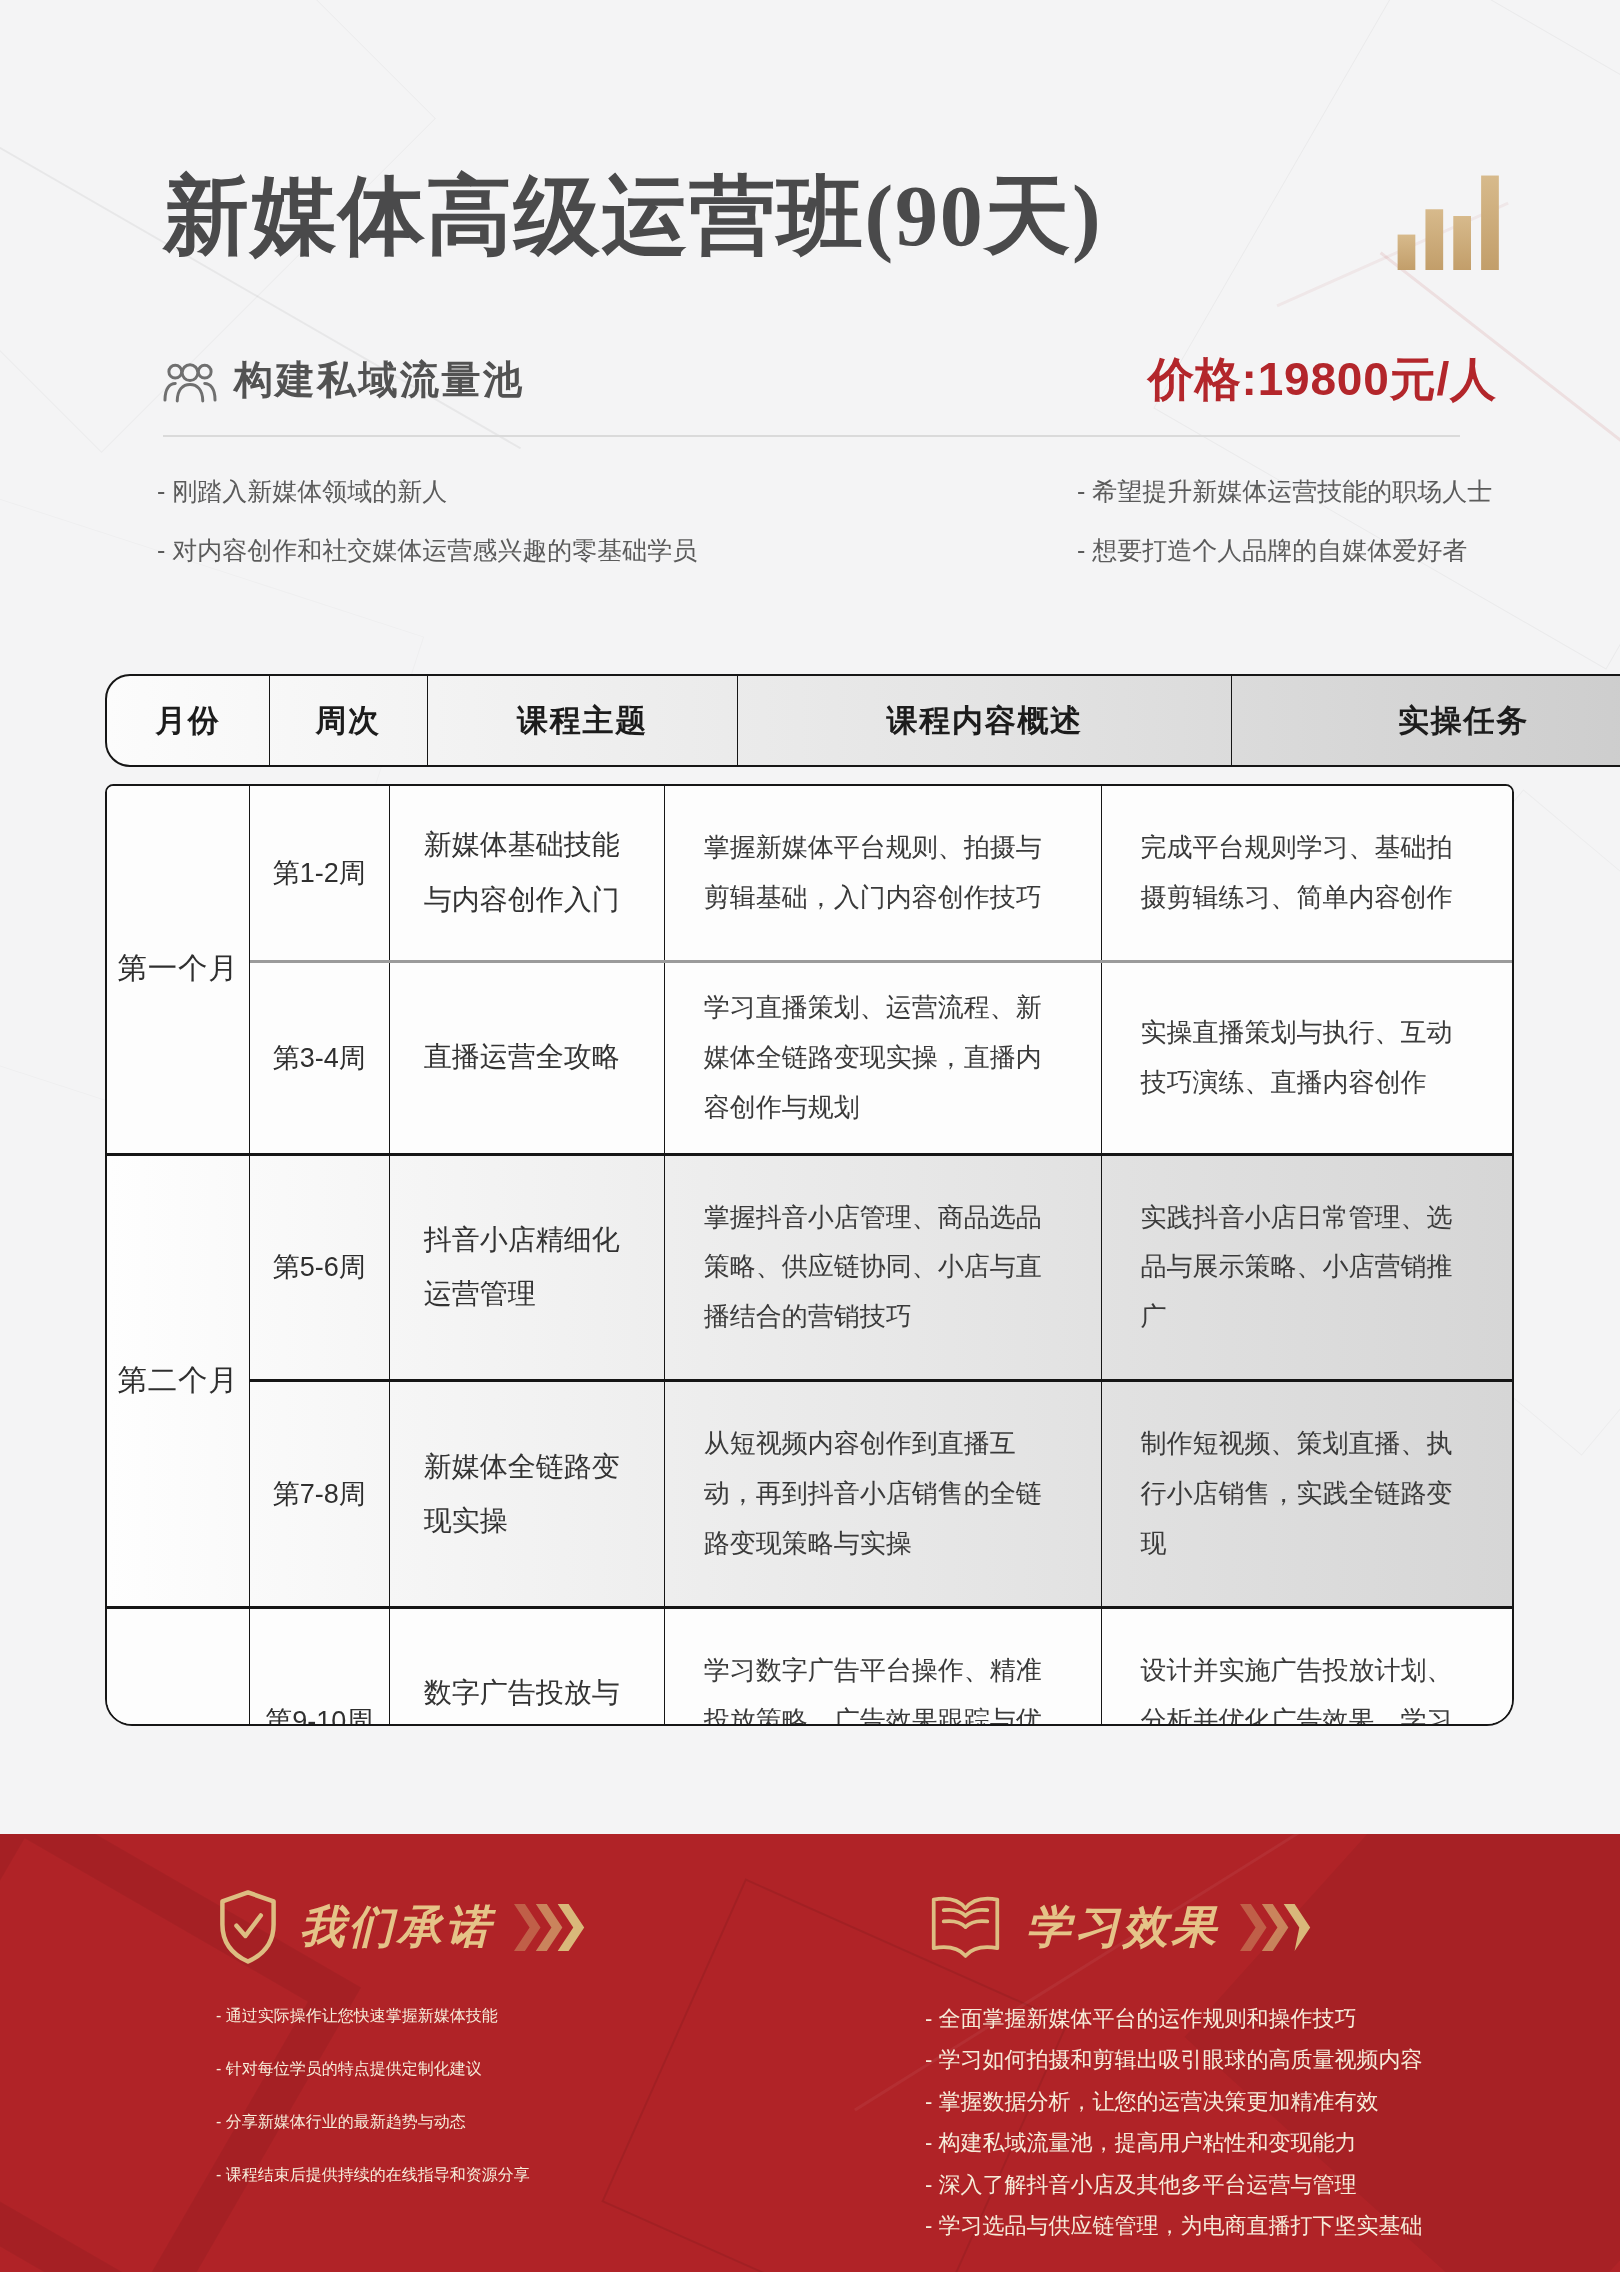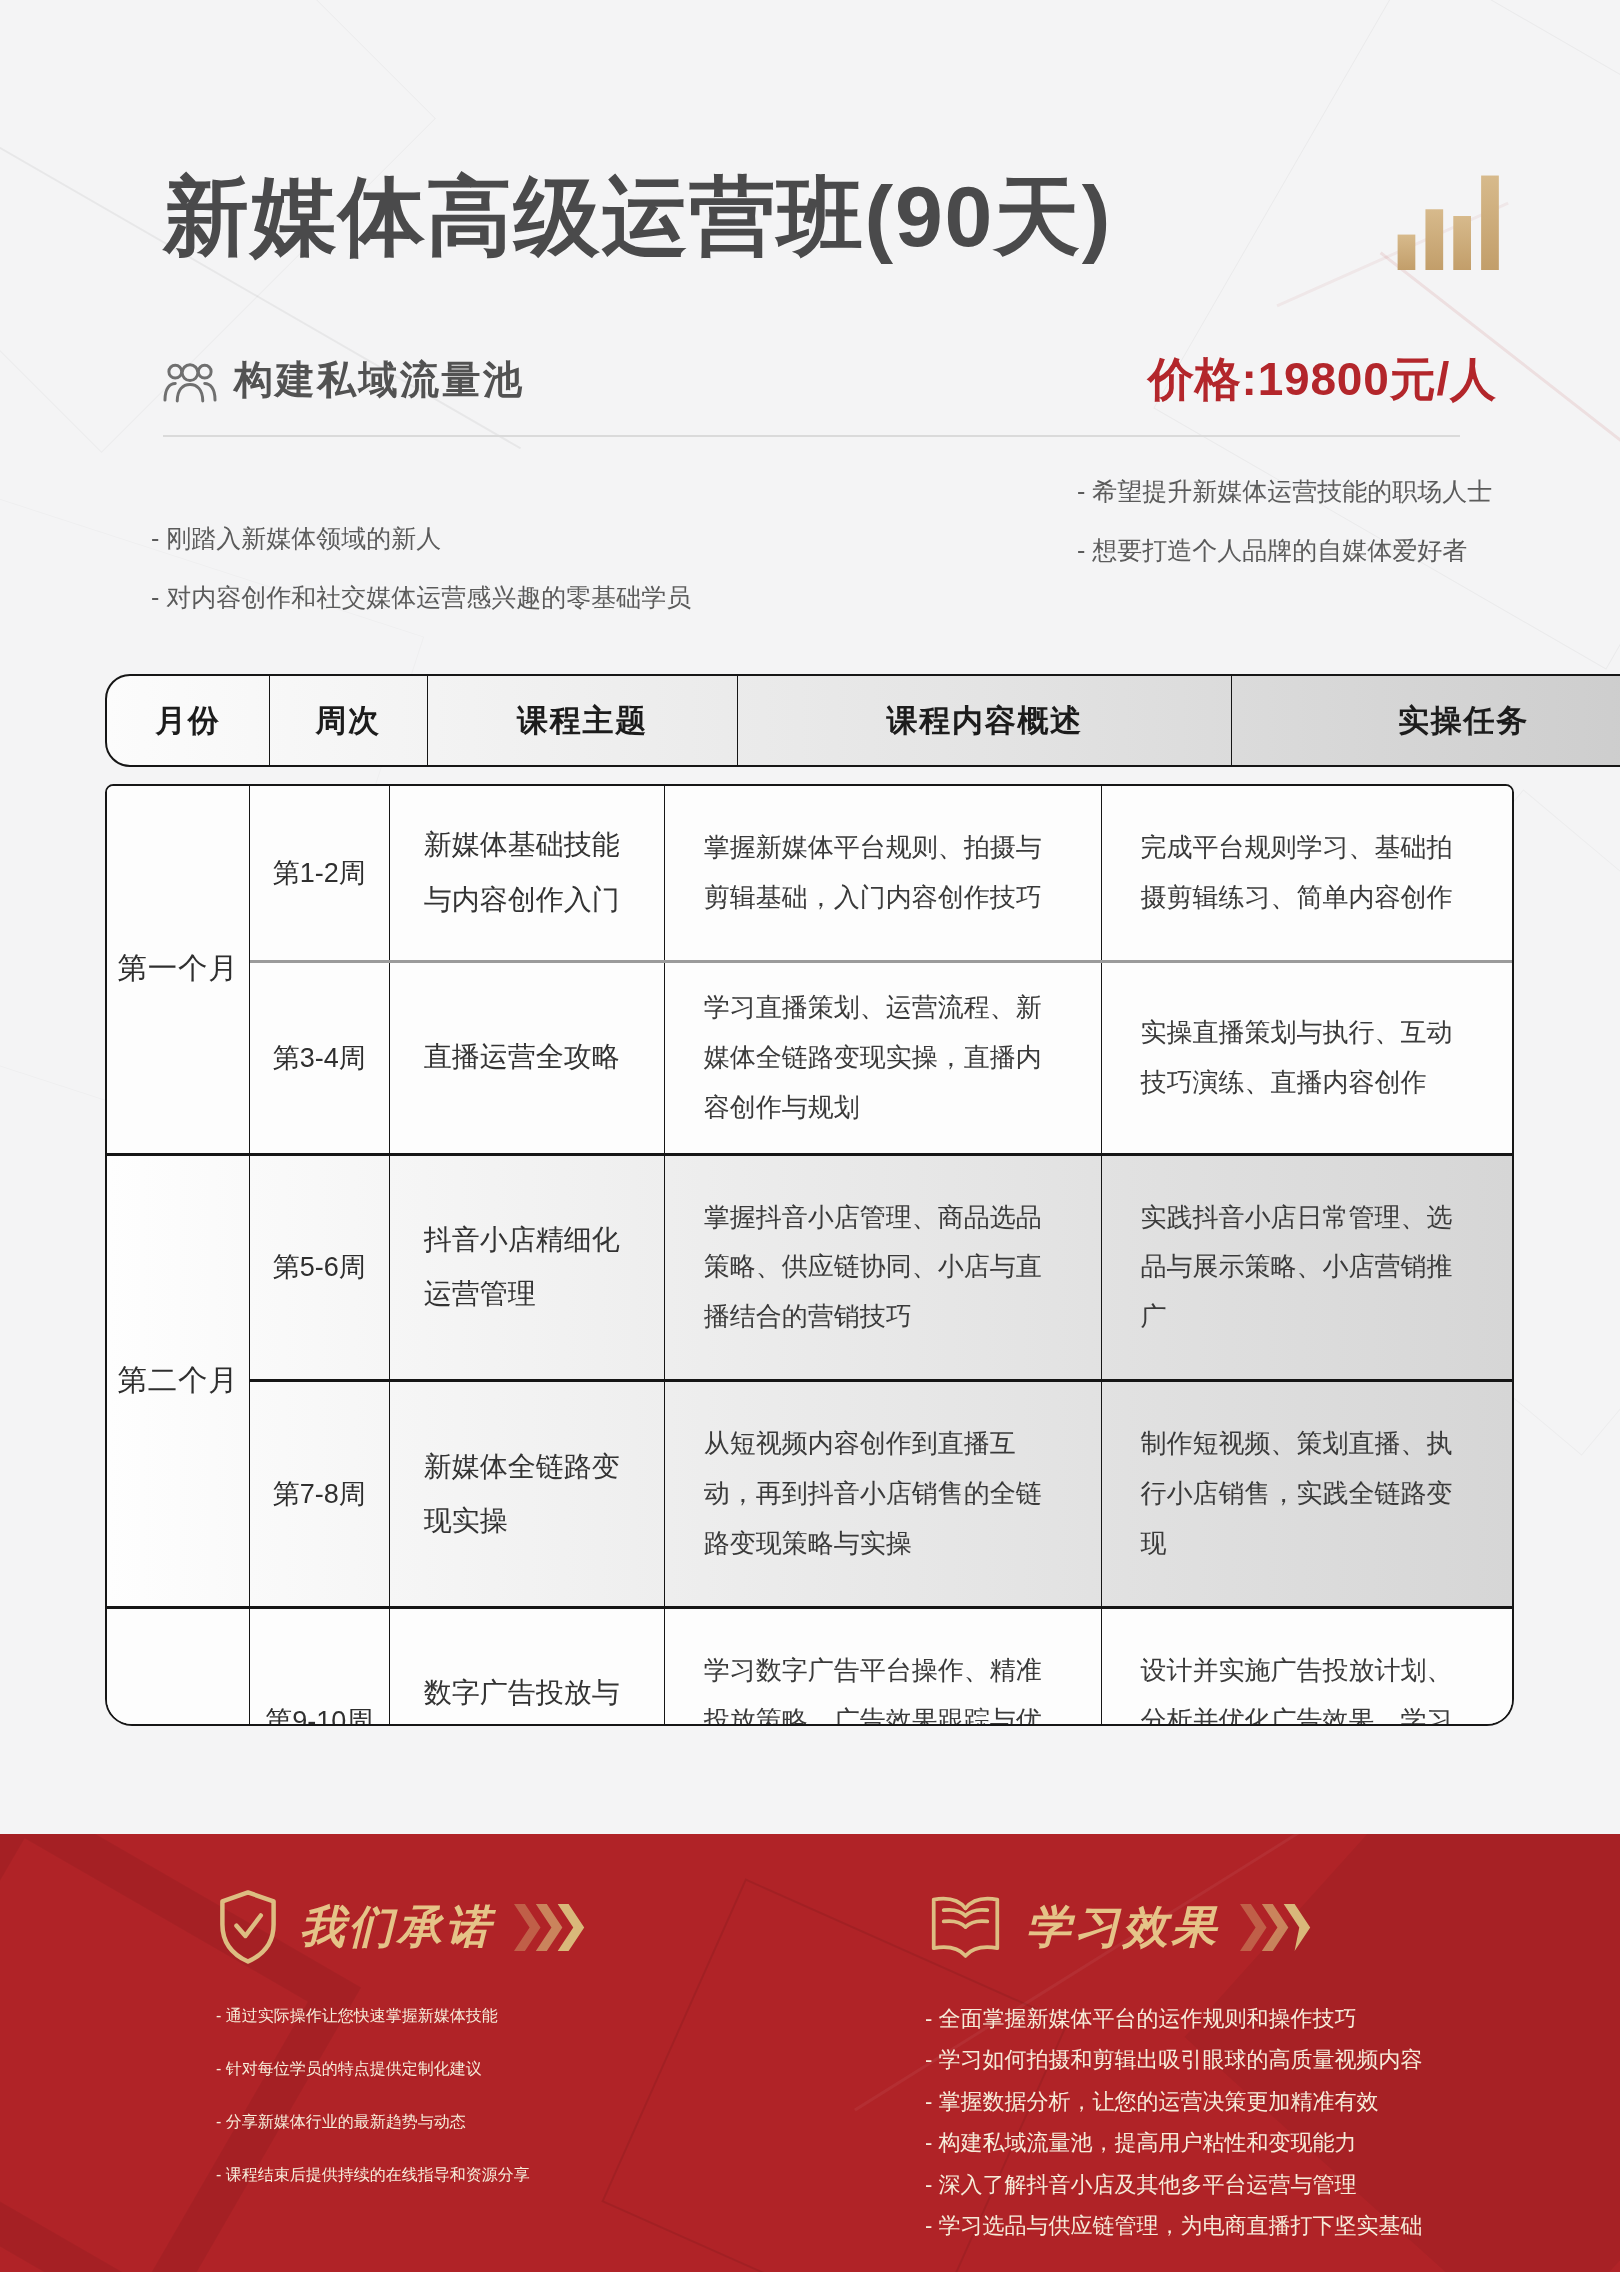--- a/index.html
+++ b/index.html
@@ -24,32 +24,32 @@
               background:rgba(178,38,42,0.06); transform:rotate(-24deg); }
   .greyline1 { top:127px; left:-34px; width:641px; height:1.7px;
                background:rgba(0,0,0,0.05); transform:rotate(30deg); transform-origin:left top; }
   .hexmid { top:886px; right:-169px; width:473px; height:473px;
             border:1.7px solid rgba(0,0,0,0.03); transform:rotate(40deg); }
 
   
   .title {
     position:absolute; left:163px; top:173px;
     font-size:86px; font-weight:900; letter-spacing:1.7px;
-    color:#4a4a4b; line-height:1;
+    color:#4a4a4b; line-height:1;font-family:Liberation Serif, serif;
   }
   .bar-icon { position:absolute; left:1394px; top:173px; width:127px; height:97px; }
   .aud-head { position:absolute; left:163px; top:353px; display:flex; align-items:center; gap:17px; }
   .aud-head .txt { font-size:39px; font-weight:600; color:#525252; letter-spacing:2.5px; }
   .price {
     position:absolute; left:1148px; top:349px; width:354px;
     font-size:46px; font-weight:800; color:#b3262b; letter-spacing:0.8px;
   }
   .hr { position:absolute; left:163px; top:435px; width:1297px; height:1.7px; background:#dadada; }
   .aud-col { position:absolute; top:479px; }
-  .aud-col.left { left:151px; width:658px;margin-top:47px; }
+  .aud-col.left { left:157px; width:658px; }
   .aud-col.right { left:1077px; width:540px; }
   .aud-col p { font-size:25px; color:#5b5b5b; line-height:1; margin-bottom:34px; white-space:nowrap; }
 
   
   .thead {
     position:absolute; left:105px; top:674px; width:1592px; height:93px;
     border:2.5px solid #161616; border-radius:25px;
     background:linear-gradient(90deg,#fcfcfc 0%,#e4e4e4 55%,#cbcbcb 100%);
     display:flex; overflow:hidden;
   }

